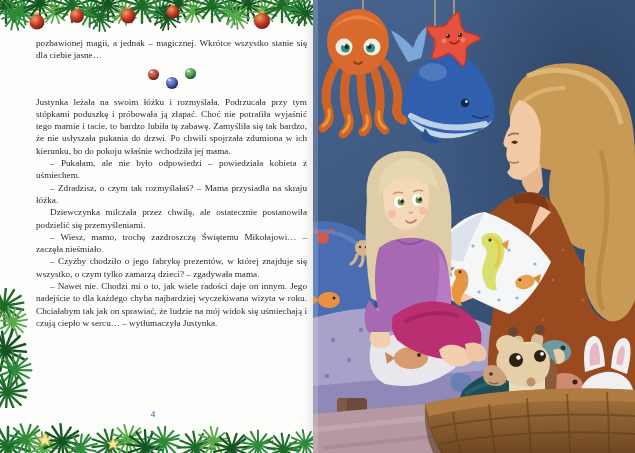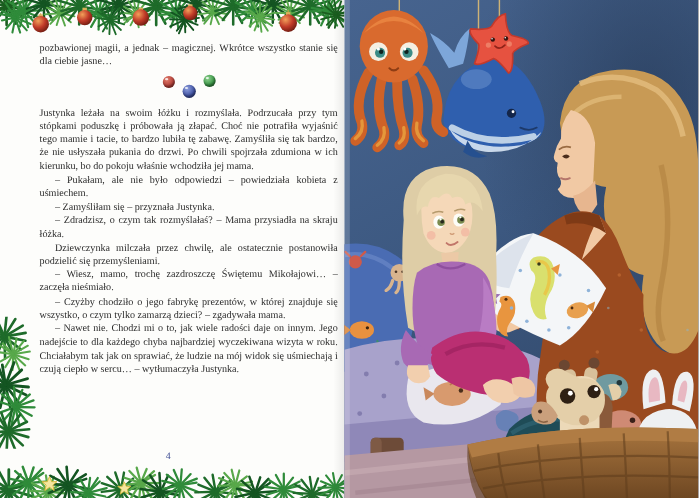--- a/index.html
+++ b/index.html
@@ -148,21 +148,20 @@
           </span>
         <span class="dot dot-blue">
             <i></i>
           </span>
         <span class="dot dot-green">
             <i></i>
           </span>
       </div>
       <p>Justynka leżała na swoim łóżku i rozmyślała. Podrzucała przy tym stópkami poduszkę i próbowała ją złapać. Choć nie potrafiła wyjaśnić tego mamie i tacie, to bardzo lubiła tę zabawę. Zamyśliła się tak bardzo, że nie usłyszała pukania do drzwi. Po chwili spojrzała zdumiona w ich kierunku, bo do pokoju właśnie wchodziła jej mama.</p>
       <p class="indent">– Pukałam, ale nie było odpowiedzi – powiedziała kobieta z uśmiechem.</p>
-      <p class="indent">– Zamyśliłam się – przyznała Justynka.</p>
       <p class="indent">– Zdradzisz, o czym tak rozmyślałaś? – Mama przysiadła na skraju łóżka.</p>
       <p class="indent">Dziewczynka milczała przez chwilę, ale ostatecznie postanowiła podzielić się przemyśleniami.</p>
       <p class="indent">– Wiesz, mamo, trochę zazdroszczę Świętemu Mikołajowi… – zaczęła nieśmiało.</p>
       <p class="indent">– Czyżby chodziło o jego fabrykę prezentów, w której znajduje się wszystko, o czym tylko zamarzą dzieci? – zgadywała mama.</p>
       <p class="indent">– Nawet nie. Chodzi mi o to, jak wiele radości daje on innym. Jego nadejście to dla każdego chyba najbardziej wyczekiwana wizyta w roku. Chciałabym tak jak on sprawiać, że ludzie na mój widok się uśmiechają i czują ciepło w sercu… – wytłumaczyła Justynka.</p>
     </div>
 
     <div class="page-num">4</div>
     <div class="gutter-shade"></div>
   </div>

